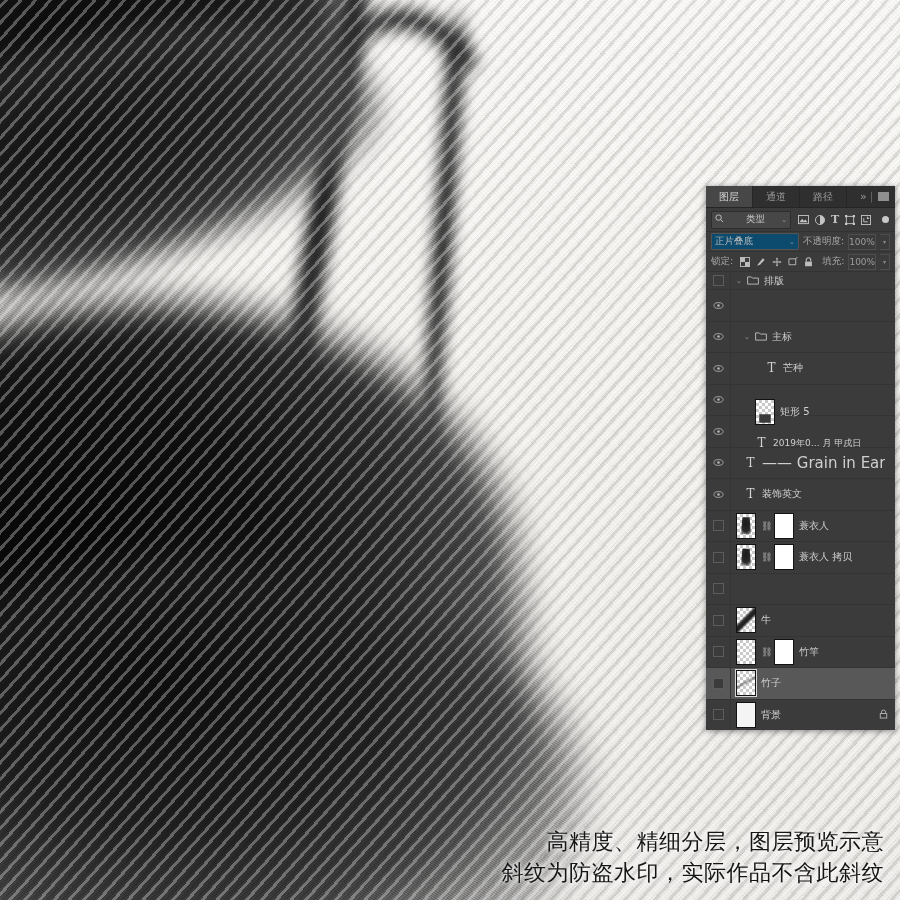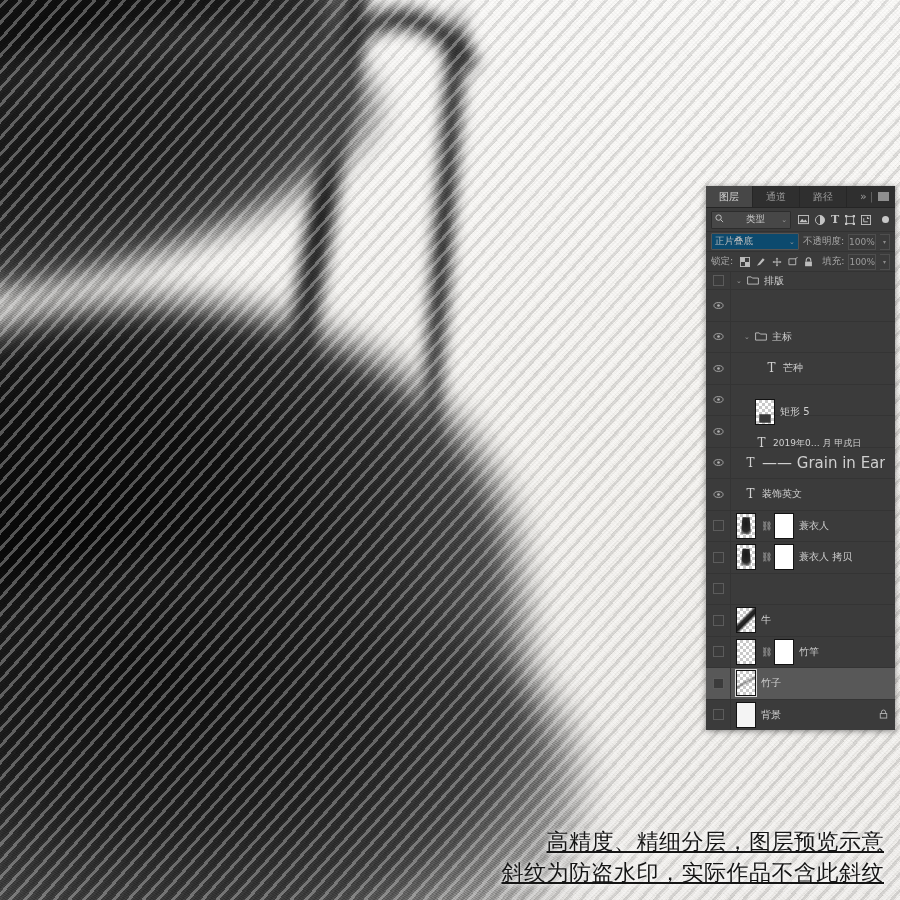--- a/index.html
+++ b/index.html
@@ -127,21 +127,20 @@
     right: 16px;
     bottom: 12px;
     text-align: right;
     color: #151515;
     font-size: 22px;
     line-height: 31px;
     letter-spacing: .5px;
     font-weight: 500;
     text-shadow: 0 0 4px rgba(255,255,255,.9), 0 0 8px rgba(255,255,255,.7);
     white-space: nowrap;
-    text-decoration: underline;
   }
 
   
   .ps-panel {
     position: absolute;
     left: 706px; top: 186px;
     width: 189px;
     background: #3b3b3b;
     color: #cfcfcf;
     font-size: 10px;

